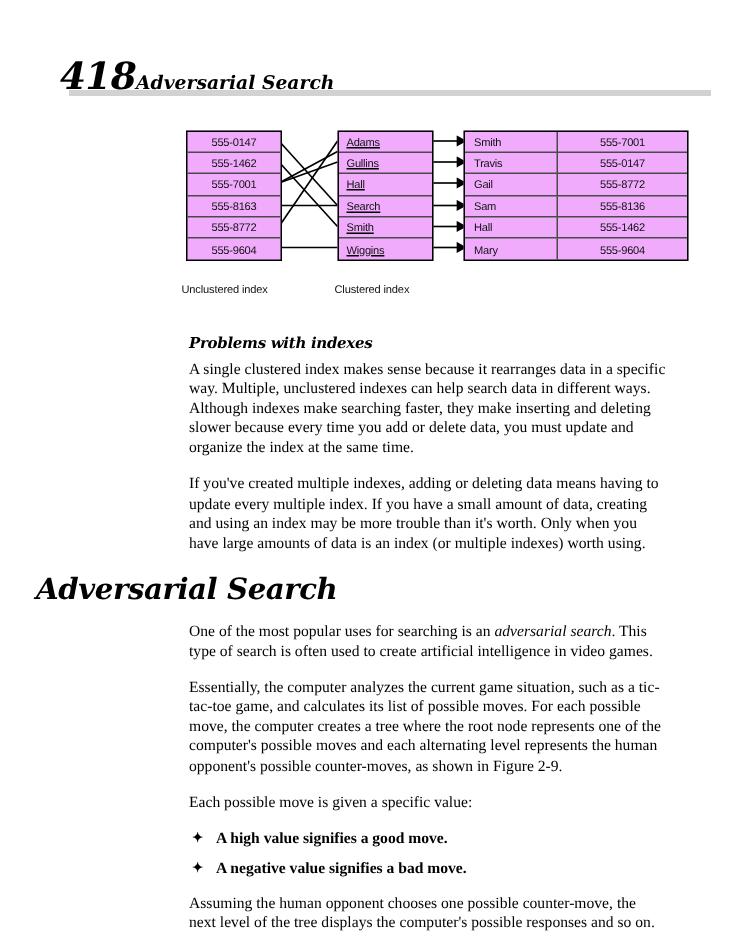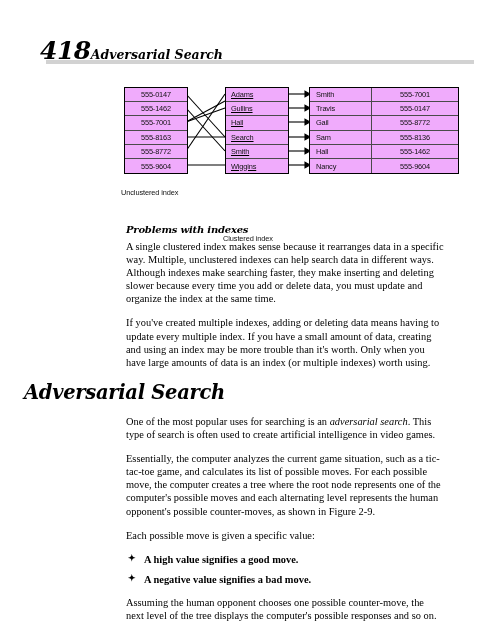--- a/index.html
+++ b/index.html
@@ -127,21 +127,21 @@
   }
   .axis-label {
     position: absolute;
     font-family: Liberation Sans, sans-serif;
     font-size: 7.4px;
     letter-spacing: -0.1px;
     color: #111;
     top: 104px;
   }
   #label-unclustered { left: 55px; }
-  #label-clustered { left: 157px; margin-top: 46px; }
+  #label-clustered { left: 157px; }
 
   
   .col {
     position: absolute;
     left: 126px;
     width: 318px;
   }
   h2.sub {
     font-family: "DejaVu Serif", serif;
     font-style: italic;
@@ -290,21 +290,21 @@
     </div>
     <div class="row">
       <div class="cell name">Sam</div>
       <div class="cell phone">555-8136</div>
     </div>
     <div class="row">
       <div class="cell name">Hall</div>
       <div class="cell phone">555-1462</div>
     </div>
     <div class="row">
-      <div class="cell name">Nancy</div>
+      <div class="cell name">Mary</div>
       <div class="cell phone">555-9604</div>
     </div>
   </div>
 
   <div class="axis-label" id="label-unclustered">Unclustered index</div>
   <div class="axis-label" id="label-clustered">Clustered index</div>
 </div>
 
 <div class="col" style="top:224px;">
   <h2 class="sub">Problems with indexes</h2>

